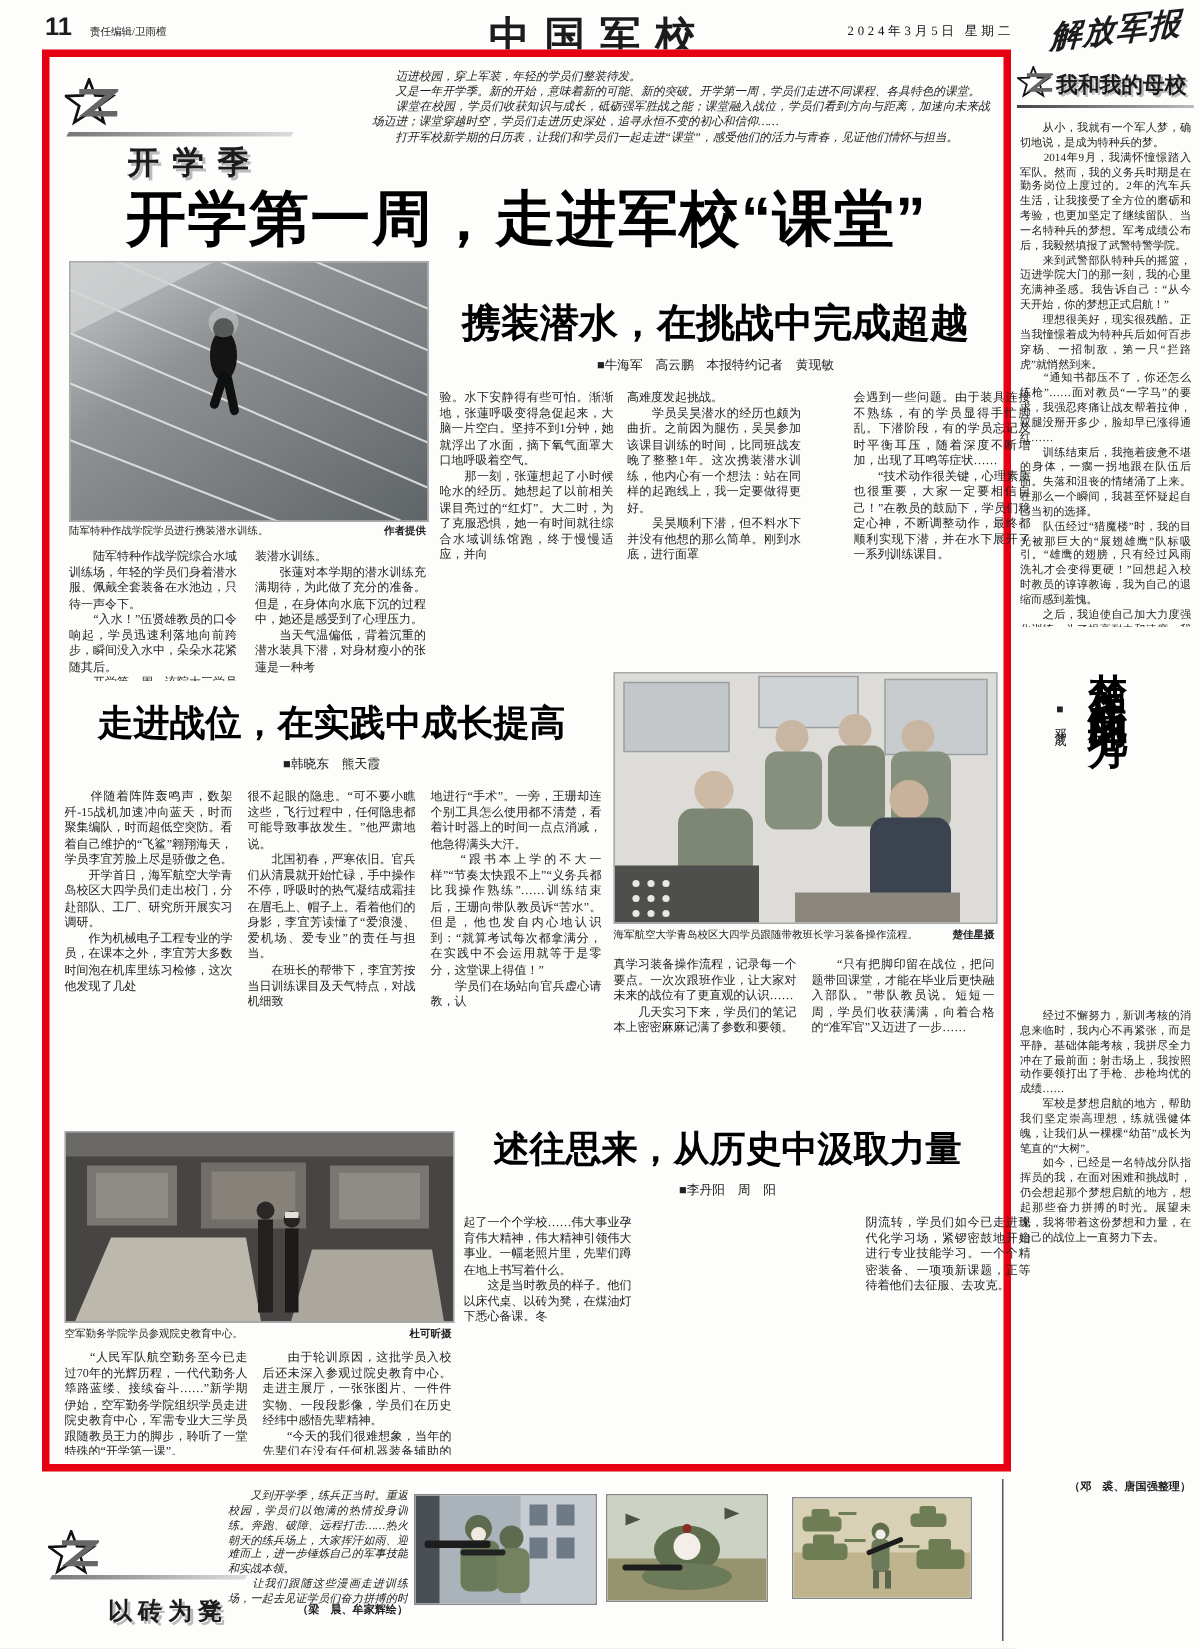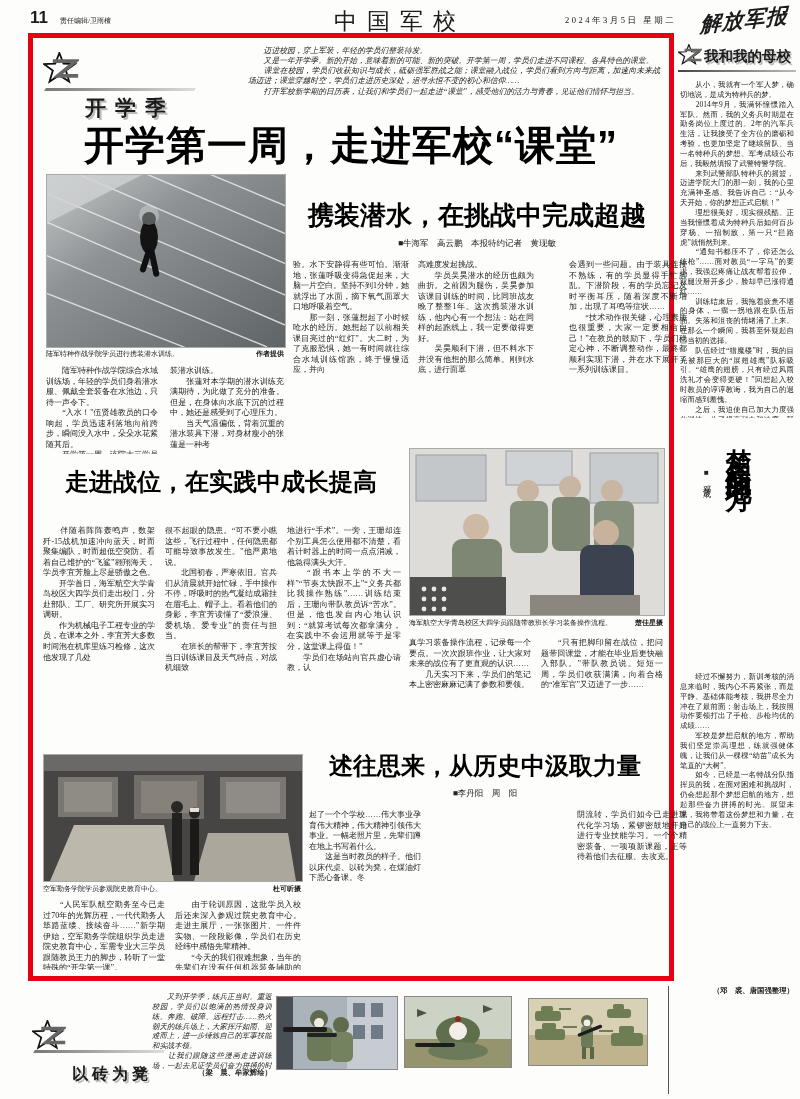--- a/index.html
+++ b/index.html
@@ -2,21 +2,21 @@
 <html><head>
 <meta charset="utf-8">
 <style>
   html,body{margin:0;padding:0;background:#e9e7e2;}
   #page{position:relative;width:800px;height:1099px;background:#fdfdfb;overflow:hidden;
         font-family:"Liberation Serif","DejaVu Serif",serif;color:#1c1c1c;}
   .abs{position:absolute;}
   
   .pagenum{font-family:"Liberation Sans","DejaVu Sans",sans-serif;font-weight:bold;font-size:17px;}
   .editor{font-size:7px;color:#222;}
-  .secttitle{font-family:"Liberation Sans","DejaVu Sans",sans-serif;font-weight:400;font-size:23px;letter-spacing:10px;}
+  .secttitle{font-family:"Liberation Sans","DejaVu Sans",sans-serif;font-weight:700;font-size:27px;letter-spacing:10px;}
   .dateline{font-size:8.5px;letter-spacing:2.5px;color:#111;}
   .masthead{font-weight:900;font-size:21px;font-style:italic;transform:rotate(-6deg) skewX(-8deg);letter-spacing:1px;}
   
   .redbox{left:28px;top:33px;width:636px;height:938px;border:5px solid #e60012;background:#fdfdfb;}
   
   .tagtext{font-family:"Liberation Sans","DejaVu Sans",sans-serif;font-weight:900;
            text-shadow:2px 2px 0 #bbb;margin-top:40px;}
   .tagbar{height:3px;background:linear-gradient(90deg,#777,#ddd);transform:skewX(-30deg);}
   .intro{font-size:7.8px;line-height:1.3;text-align:justify;white-space:pre-line;font-style:italic;color:#222;}
   .headline{font-family:"Liberation Sans","DejaVu Sans",sans-serif;font-weight:900;font-size:40px;
@@ -114,20 +114,21 @@
     <div class="abs byline" style="left:258px;top:200px;width:372px;">■牛海军　高云鹏　本报特约记者　黄现敏</div>
     <div class="abs coltext" style="left:260px;top:222px;width:116px;height:194px;">验。水下安静得有些可怕。渐渐地，张蓮呼吸变得急促起来，大脑一片空白。坚持不到1分钟，她就浮出了水面，摘下氧气面罩大口地呼吸着空气。
 　　那一刻，张蓮想起了小时候呛水的经历。她想起了以前相关课目亮过的“红灯”。大二时，为了克服恐惧，她一有时间就往综合水域训练馆跑，终于慢慢适应，并向</div>
     <div class="abs coltext" style="left:385px;top:222px;width:116px;height:194px;">高难度发起挑战。
 　　学员吴昊潜水的经历也颇为曲折。之前因为腿伤，吴昊参加该课目训练的时间，比同班战友晚了整整1年。这次携装潜水训练，他内心有一个想法：站在同样的起跑线上，我一定要做得更好。
 　　吴昊顺利下潜，但不料水下并没有他想的那么简单。刚到水底，进行面罩</div>
     <div class="abs coltext" style="left:536px;top:222px;width:118px;height:194px;">会遇到一些问题。由于装具连接不熟练，有的学员显得手忙脚乱。下潜阶段，有的学员忘记及时平衡耳压，随着深度不断增加，出现了耳鸣等症状……
 　　“技术动作很关键，心理素质也很重要，大家一定要相信自己！”在教员的鼓励下，学员们稳定心神，不断调整动作，最终都顺利实现下潜，并在水下展开了一系列训练课目。</div>
 
     <div class="abs arttitle" style="left:8px;top:428px;width:360px;font-size:24px;">走进战位，在实践中成长提高</div>
+    <div class="abs byline" style="left:8px;top:466px;width:360px;">■韩晓东　熊天霞</div>
     <div class="abs coltext" style="left:10px;top:488px;width:112px;height:220px;">　　伴随着阵阵轰鸣声，数架歼-15战机加速冲向蓝天，时而聚集编队，时而超低空突防。看着自己维护的“飞鲨”翱翔海天，学员李宜芳脸上尽是骄傲之色。
 　　开学首日，海军航空大学青岛校区大四学员们走出校门，分赴部队、工厂、研究所开展实习调研。
 　　作为机械电子工程专业的学员，在课本之外，李宜芳大多数时间泡在机库里练习检修，这次他发现了几处</div>
     <div class="abs coltext" style="left:132px;top:488px;width:112px;height:220px;">很不起眼的隐患。“可不要小瞧这些，飞行过程中，任何隐患都可能导致事故发生。”他严肃地说。
 　　北国初春，严寒依旧。官兵们从清晨就开始忙碌，手中操作不停，呼吸时的热气凝结成霜挂在眉毛上、帽子上。看着他们的身影，李宜芳读懂了“爱浪漫、爱机场、爱专业”的责任与担当。
 　　在班长的帮带下，李宜芳按当日训练课目及天气特点，对战机细致</div>
     <div class="abs coltext" style="left:254px;top:488px;width:114px;height:220px;">地进行“手术”。一旁，王珊却连个别工具怎么使用都不清楚，看着计时器上的时间一点点消减，他急得满头大汗。
 　　“跟书本上学的不大一样”“节奏太快跟不上”“义务兵都比我操作熟练”……训练结束后，王珊向带队教员诉“苦水”。但是，他也发自内心地认识到：“就算考试每次都拿满分，在实践中不会运用就等于是零分，这堂课上得值！”
 　　学员们在场站向官兵虚心请教，认</div>
 

